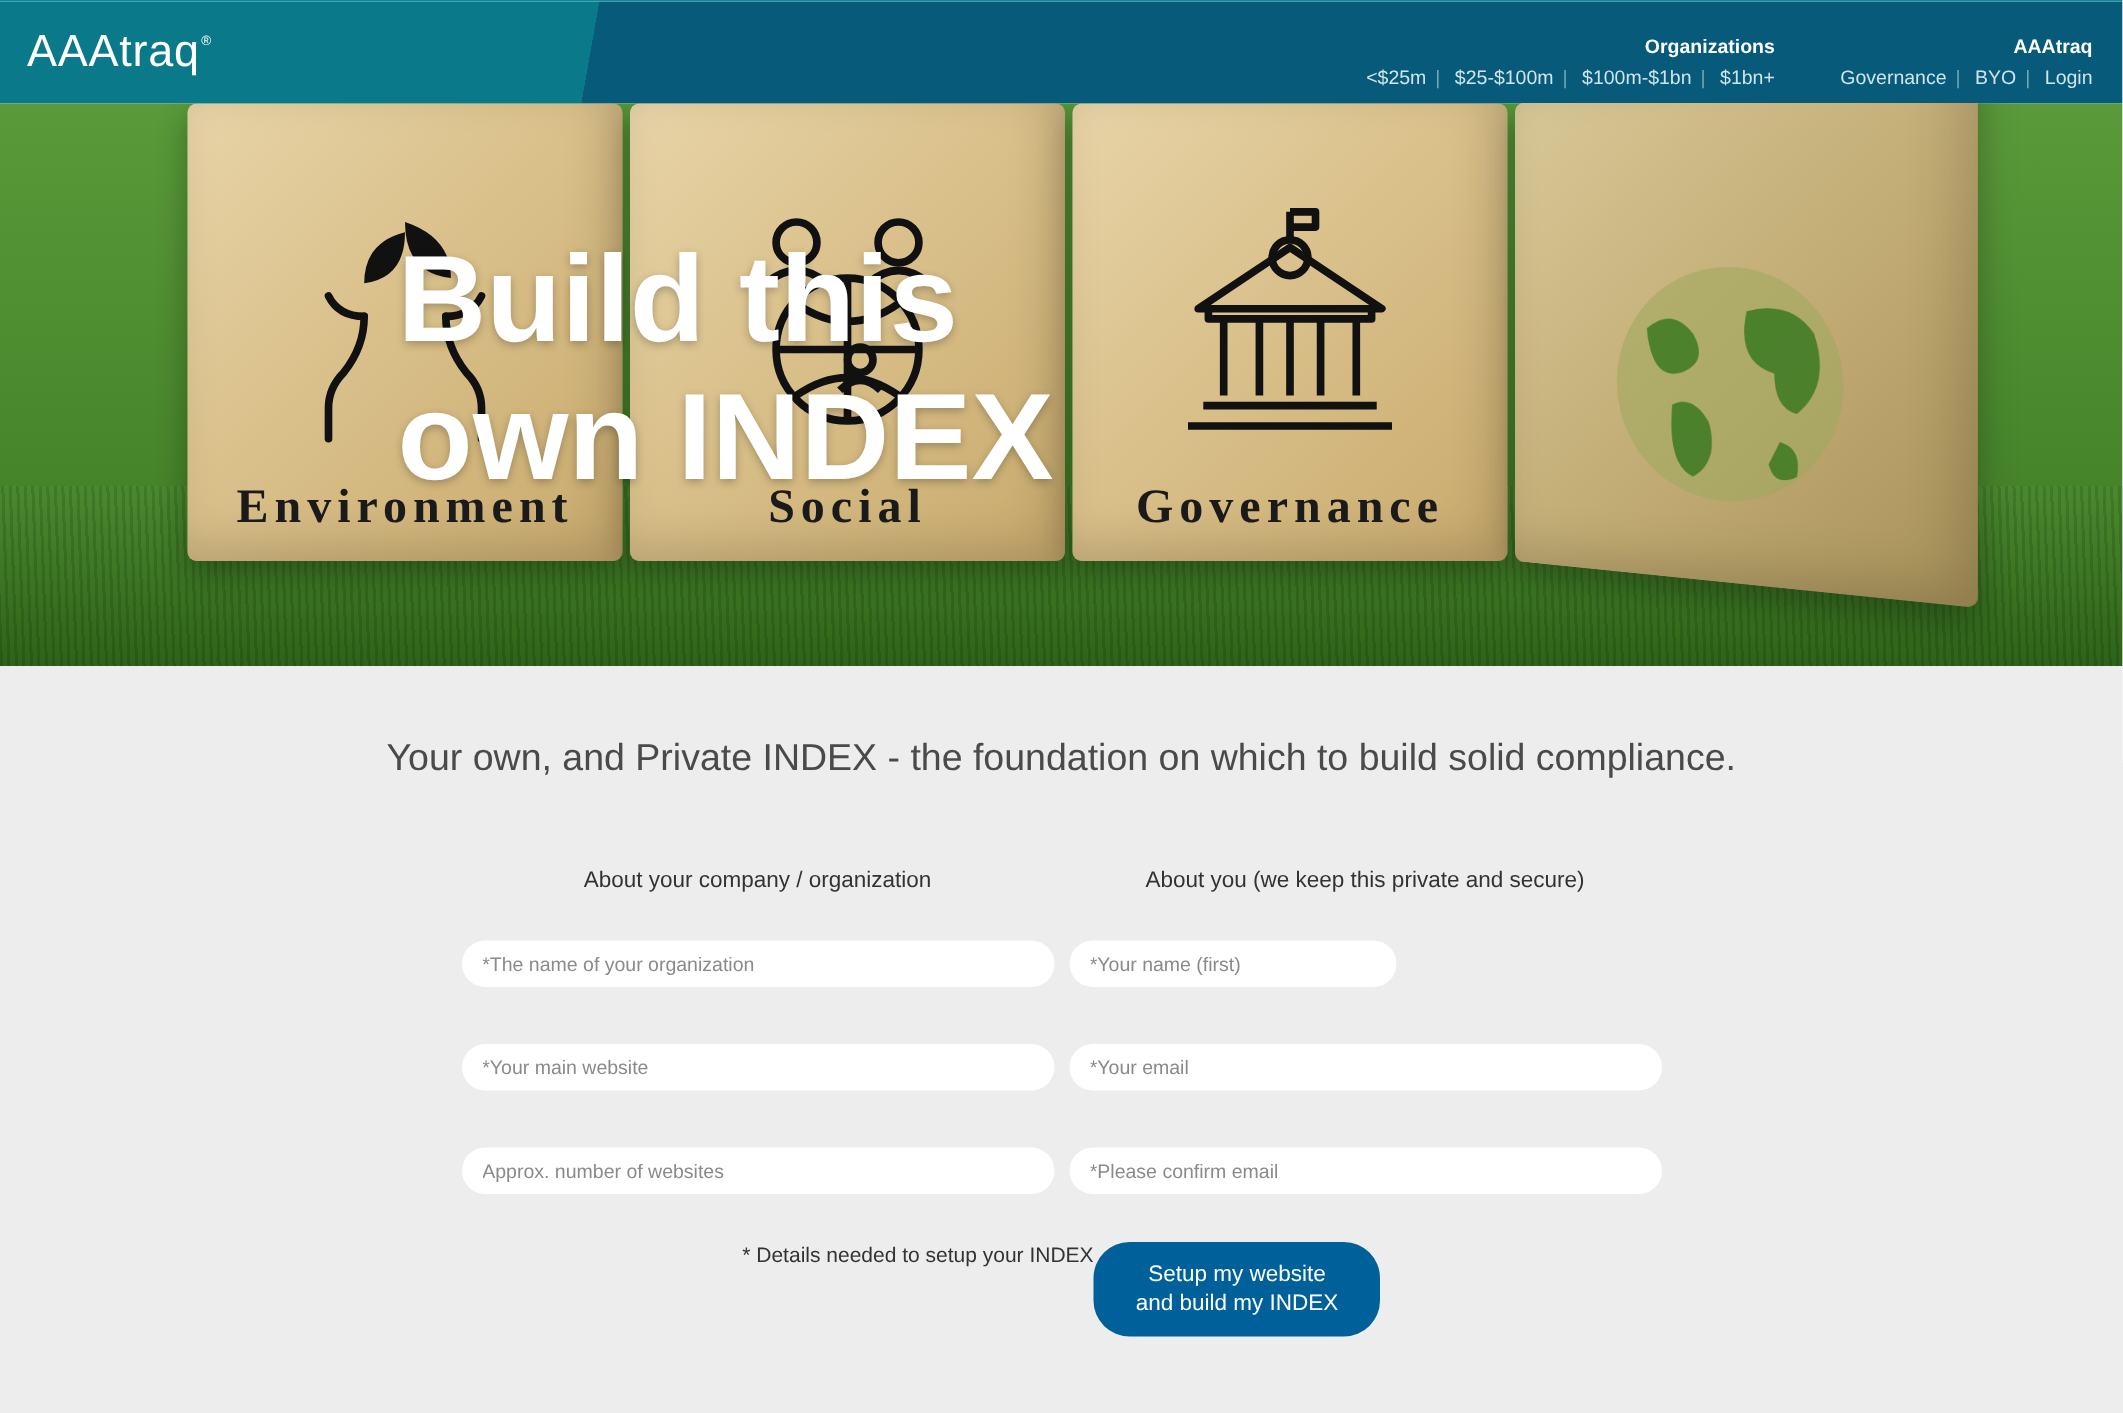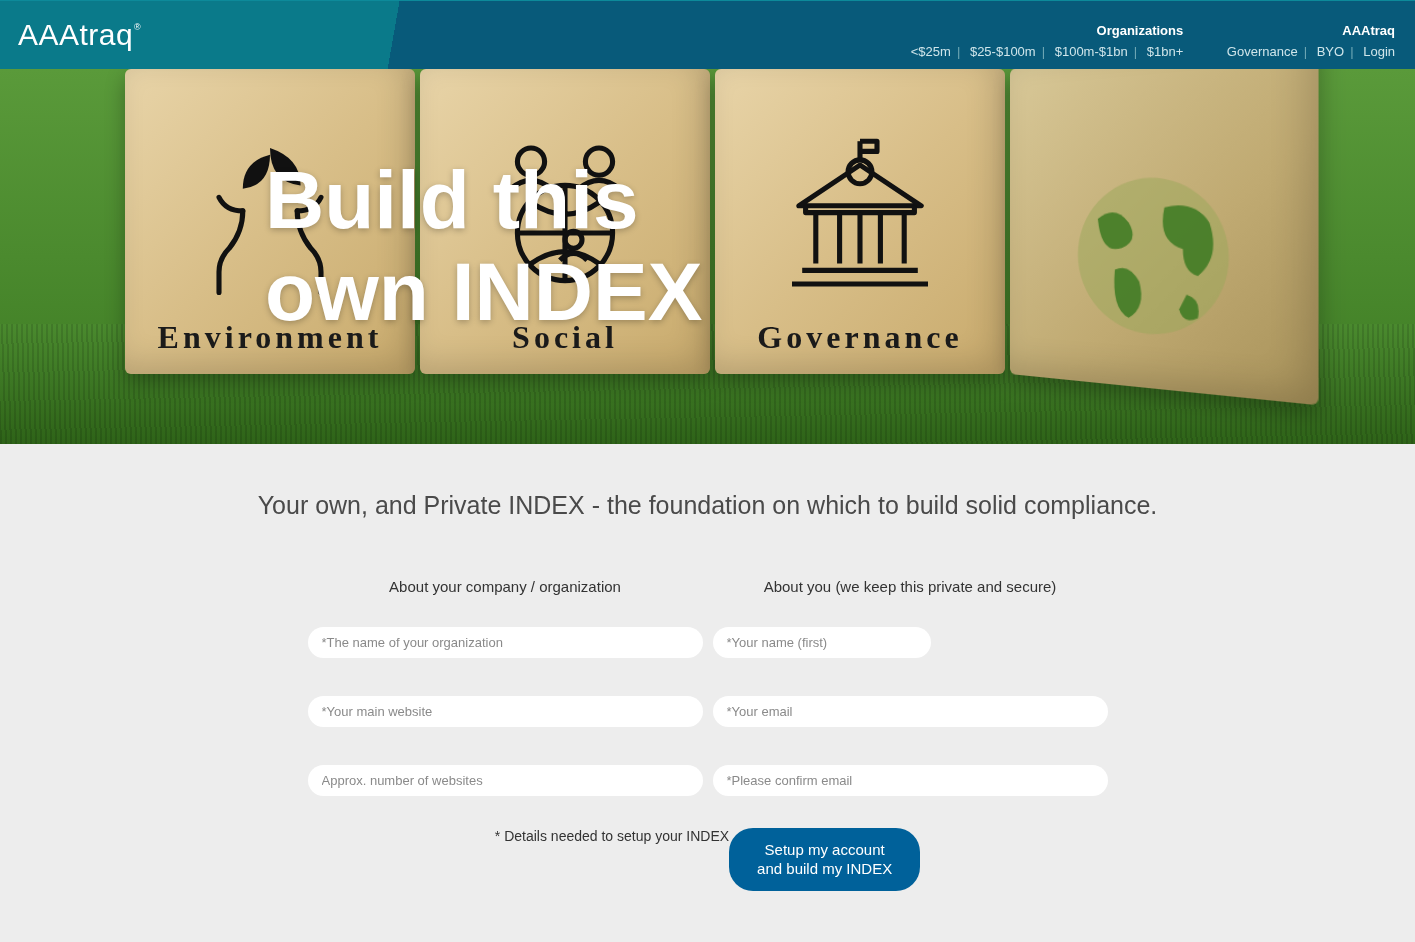--- a/index.html
+++ b/index.html
@@ -289,17 +289,17 @@
         <input class="field" placeholder="*Your name (first)" style="">
       </div>
       <input class="field" placeholder="*Your email" style="">
       <input class="field" placeholder="*Please confirm email" style="">
     </div>
   </div>
 
   <div class="foot">
     <div class="note">* Details needed to setup your INDEX</div>
     <button class="cta">
-      <span>Setup my account</span>
+      <span>Setup my website</span>
       <span>and build my INDEX</span>
     </button>
   </div>
 </section>
 
 </body></html>

